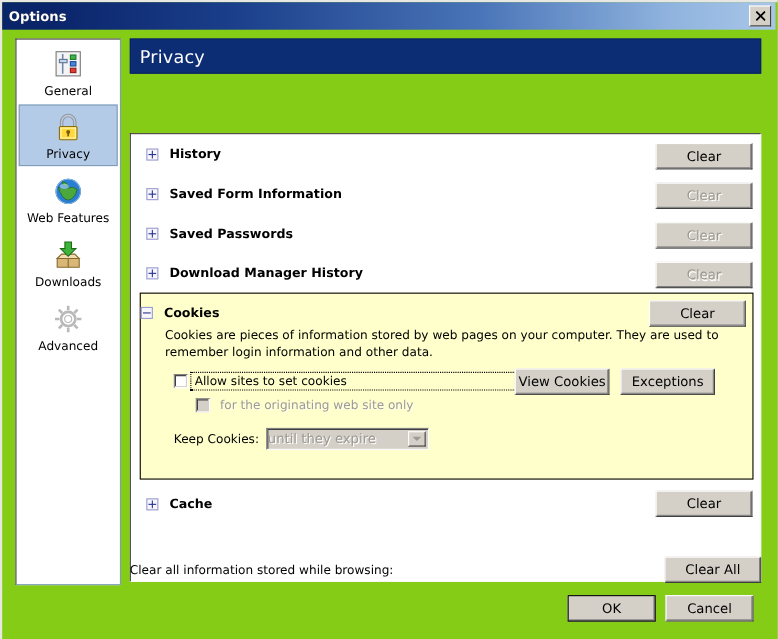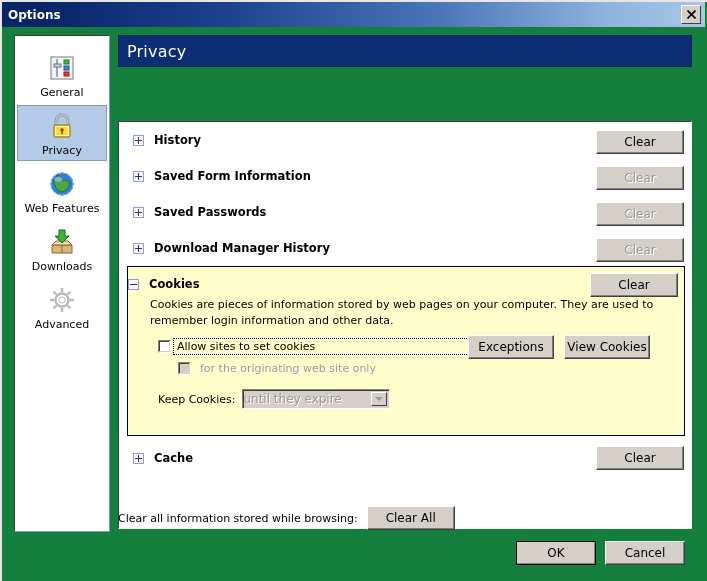--- a/index.html
+++ b/index.html
@@ -12,21 +12,21 @@
     font-family: "DejaVu Sans", "Liberation Sans", sans-serif;
     font-size: 11px;
     color: #000;
     -webkit-font-smoothing: none;
   }
 
   
   #window {
     position: absolute; left: 0; top: 0;
     width: 707px; height: 581px;
-    background: #15803d;
+    background: #84cc16;
     border-left: 2px solid #e9e7e2;
     border-top: 2px solid #e9e7e2;
   }
 
   
   #titlebar {
     position: absolute; left: 0; top: 0;
     width: 703px; height: 25px;
     background: linear-gradient(to right, #0a246a 0%, #0a246a 6%, #1b3f8b 30%, #4a75b8 62%, #8fb3de 86%, #a8c6e8 100%);
     display: flex; align-items: center;
@@ -56,21 +56,21 @@
   }
 
   
   #sidebar {
     position: absolute; left: 12px; top: 33px;
     width: 96px; height: 497px;
     background: #fff;
     border: 1px solid #7f9db9;
     border-left-color: #404040;
     border-top-color: #404040;
-    padding-top: 11px;
+    padding-top: 1px;
   }
   .side-item {
     width: 90px;
     margin: 0 auto 2px auto;
     padding: 4px 0 3px 0;
     text-align: center;
     cursor: default;
     border: 1px solid transparent;
   }
   .side-item.selected {
@@ -303,21 +303,21 @@
     border-left: 4px solid transparent;
     border-right: 4px solid transparent;
     border-top: 4px solid #9d9a93;
   }
 
   
   #footer-clearall {
     position: absolute;
     left: 116px; top: 503px;
     width: 574px; height: 26px;
-    display: flex; align-items: center; justify-content: flex-start;
+    display: flex; align-items: center; justify-content: space-between;
     gap: 9px;
   }
   #footer-clearall .lbl { font-size: 11px; }
   #footer-clearall .btn { width: 88px; height: 24px; }
 
   #footer-ok {
     position: absolute;
     left: 116px; top: 538px;
     width: 574px; height: 26px;
     display: flex; align-items: center; justify-content: flex-end;
@@ -468,22 +468,22 @@
               <span class="chk-label">Allow sites to set cookies</span>
             </span>
           </div>
 
           <div class="sub-chk-line">
             <span class="checkbox dis"></span>
             <span class="chk-label dis">for the originating web site only</span>
           </div>
 
           <div class="cookie-btns">
+            <div class="btn">View Cookies</div>
             <div class="btn">Exceptions</div>
-            <div class="btn">View Cookies</div>
           </div>
 
           <div class="keep-line">
             <span class="keep-label">Keep Cookies:</span>
             <div class="dropdown">
               <span class="dval">until they expire</span>
               <span class="darrow">
                   <i></i>
                 </span>
             </div>

